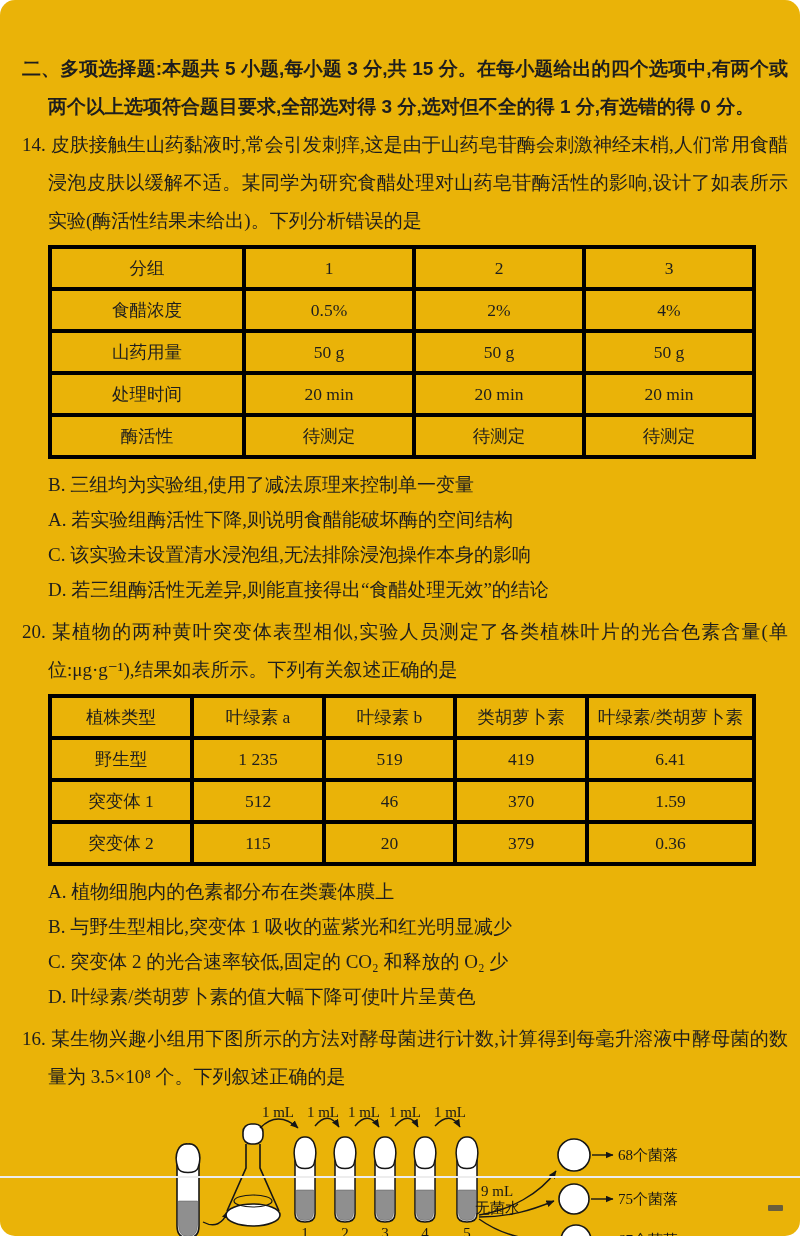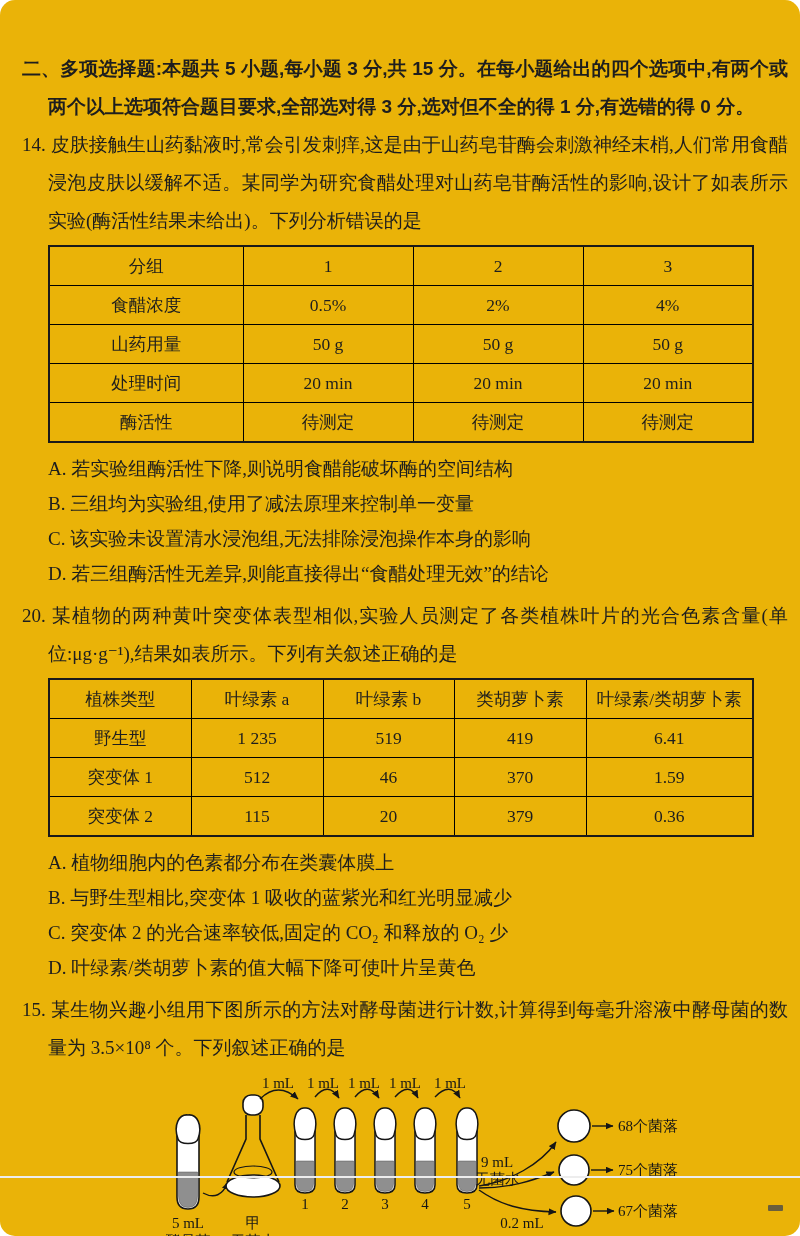--- a/index.html
+++ b/index.html
@@ -21,21 +21,21 @@
   .stem{margin:0;}
   .opt{padding-left:26px;line-height:35px;text-align:justify;}
   .opts{margin:8px 0 6px 0;}
   table.dtable{
     border-collapse:collapse;table-layout:fixed;
     width:704px;margin:5px 0 4px 26px;
     border:2px solid #1a1a1a;
     font-size:17.5px;
   }
   table.dtable td{
-    border:1px solid #000000;
+    border:4px solid #000000;
     height:31px;text-align:center;vertical-align:middle;
     padding:0 2px;overflow:hidden;white-space:nowrap;
   }
   .diagram-wrap{margin:2px 0 0 128px;}
   svg text{font-family:"Liberation Serif","DejaVu Serif",serif;fill:#161616;}
   .dlabel{font-size:15px;}
   .dsmall{font-size:15px;}
   .footer{
     position:absolute;left:0;right:0;top:1188px;
     text-align:center;font-size:16px;color:#3c3c3c;letter-spacing:1px;
@@ -89,22 +89,22 @@
           <tr>
             <td>酶活性</td>
             <td>待测定</td>
             <td>待测定</td>
             <td>待测定</td>
           </tr>
         </tbody>
       </table>
 
       <div class="opts">
+        <div class="opt">B. 三组均为实验组,使用了减法原理来控制单一变量</div>
         <div class="opt">A. 若实验组酶活性下降,则说明食醋能破坏酶的空间结构</div>
-        <div class="opt">B. 三组均为实验组,使用了减法原理来控制单一变量</div>
         <div class="opt">C. 该实验未设置清水浸泡组,无法排除浸泡操作本身的影响</div>
         <div class="opt">D. 若三组酶活性无差异,则能直接得出“食醋处理无效”的结论</div>
       </div>
     </div>
 
     <div>
       <div class="stem hang"><span class="qnum">20.</span><span>某植物的两种黄叶突变体表型相似,实验人员测定了各类植株叶片的光合色素含量(单位:μg·g⁻¹),结果如表所示。下列有关叙述正确的是</span></div>
 
       <table class="dtable">
         <colgroup>
@@ -148,21 +148,21 @@
 
       <div class="opts">
         <div class="opt">A. 植物细胞内的色素都分布在类囊体膜上</div>
         <div class="opt">B. 与野生型相比,突变体 1 吸收的蓝紫光和红光明显减少</div>
         <div class="opt">C. 突变体 2 的光合速率较低,固定的 CO₂ 和释放的 O₂ 少</div>
         <div class="opt">D. 叶绿素/类胡萝卜素的值大幅下降可使叶片呈黄色</div>
       </div>
     </div>
 
     <div>
-      <div class="stem hang"><span class="qnum">15.</span><span>某生物兴趣小组用下图所示的方法对酵母菌进行计数,计算得到每毫升溶液中酵母菌的数量为 3.5×10⁸ 个。下列叙述正确的是</span></div>
+      <div class="stem hang"><span class="qnum">16.</span><span>某生物兴趣小组用下图所示的方法对酵母菌进行计数,计算得到每毫升溶液中酵母菌的数量为 3.5×10⁸ 个。下列叙述正确的是</span></div>
 
       <div class="diagram-wrap">
         <svg width="560" height="184" viewBox="0 0 560 184">
           <defs>
             <marker id="ah" markerWidth="9" markerHeight="8" refX="7.5" refY="3.5" orient="auto" markerUnits="userSpaceOnUse">
               <path d="M0,0 L8,3.5 L0,7 Z" fill="#161616"></path>
             </marker>
           </defs>
 
           <g>

